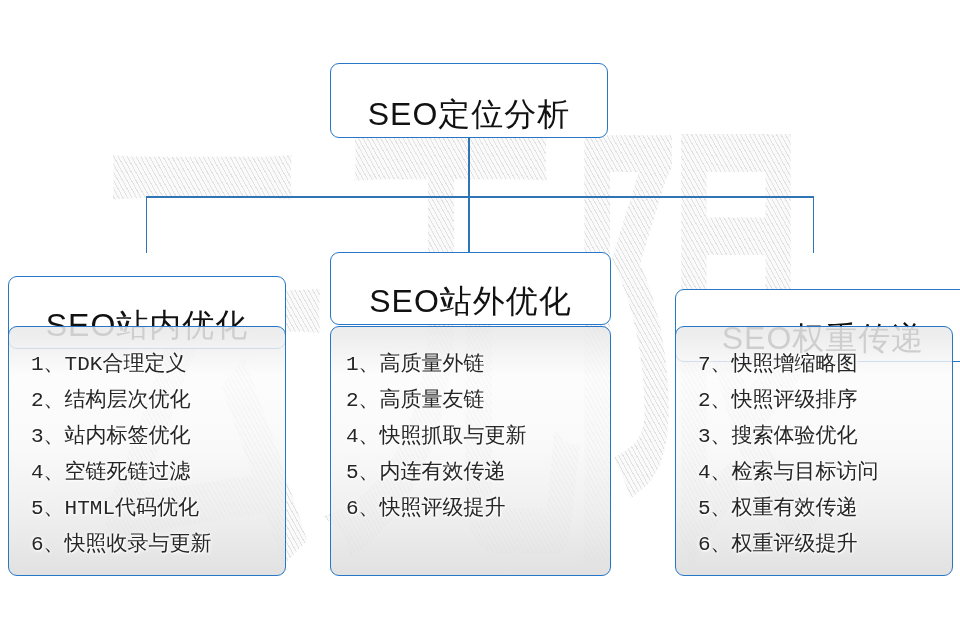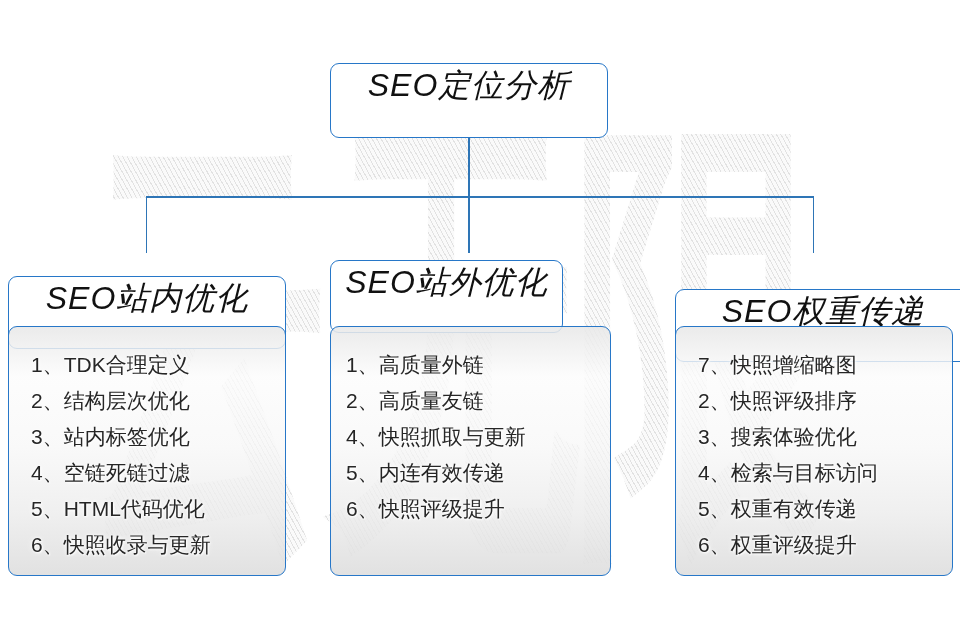--- a/index.html
+++ b/index.html
@@ -23,47 +23,46 @@
   .stem       { left:468px;   top:138px; width:1.5px; height:58px; }
   .hbar       { left:145.5px; top:196px; width:668px; height:1.5px; }
   .drop-left  { left:145.5px; top:196px; width:1.5px; height:57px; }
   .drop-mid   { left:468px;   top:196px; width:1.5px; height:57px; }
   .drop-right { left:812.5px; top:196px; width:1.5px; height:57px; }
 
   
   .node {
     position:absolute; z-index:2; background:#ffffff;
     border:1.5px solid #2777c8; border-radius:9px;
-    display:flex; align-items:flex-start; justify-content:center;
+    display:flex; align-items:flex-end; justify-content:center;
     box-sizing:border-box;
-    font-style:italic;
   }
   .node-title { font-size:32px; color:#111111; letter-spacing:1px; white-space:nowrap; }
   .root-node   { left:330px; top:63px;  width:278px; height:75px; }
   .hdr-onsite  { left:8px;   top:252px; width:278px; height:73px;margin-top:24px; }
-  .hdr-offsite { left:330px; top:260px; width:233px; height:73px; }
+  .hdr-offsite { left:330px; top:252px; width:281px; height:73px; }
   .hdr-weight  { left:675px; top:252px; width:296px; height:73px;margin-top:37px; }
 
   
   .list-box {
     position:absolute; z-index:2; box-sizing:border-box;
     border:1.5px solid #2777c8; border-radius:9px;
     background:linear-gradient(180deg,
       rgba(232,232,232,0.88) 0%,
       rgba(252,252,252,0.80) 20%,
       rgba(247,247,247,0.72) 48%,
       rgba(236,236,236,0.82) 75%,
       rgba(222,222,222,0.90) 100%);
     padding:20px 6px 0 22px;
   }
   .list-onsite  { left:8px;   top:326px; width:278px; height:250px; }
   .list-offsite { left:330px; top:326px; width:281px; height:250px;padding-left:15px; }
   .list-weight  { left:675px; top:326px; width:278px; height:250px; }
 
-  .item-list { list-style:none; margin:0; padding:0; }
+  .item-list { list-style:none; margin:0; padding:0;font-family:Liberation Mono, monospace; }
   .item-list li {
     font-size:21px; color:#262626; line-height:36px; white-space:nowrap;
     text-shadow:0 0 3px #ffffff, 0 0 6px #ffffff, 1px 1px 2px #ffffff;
   }
 </style>
 </head>
 <body>
 
 <div class="canvas">
 

